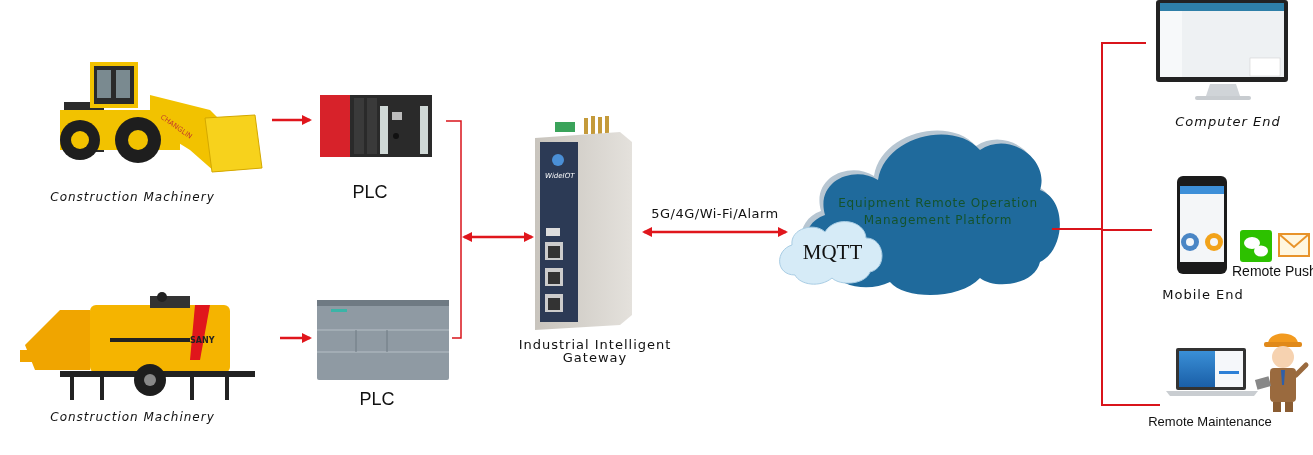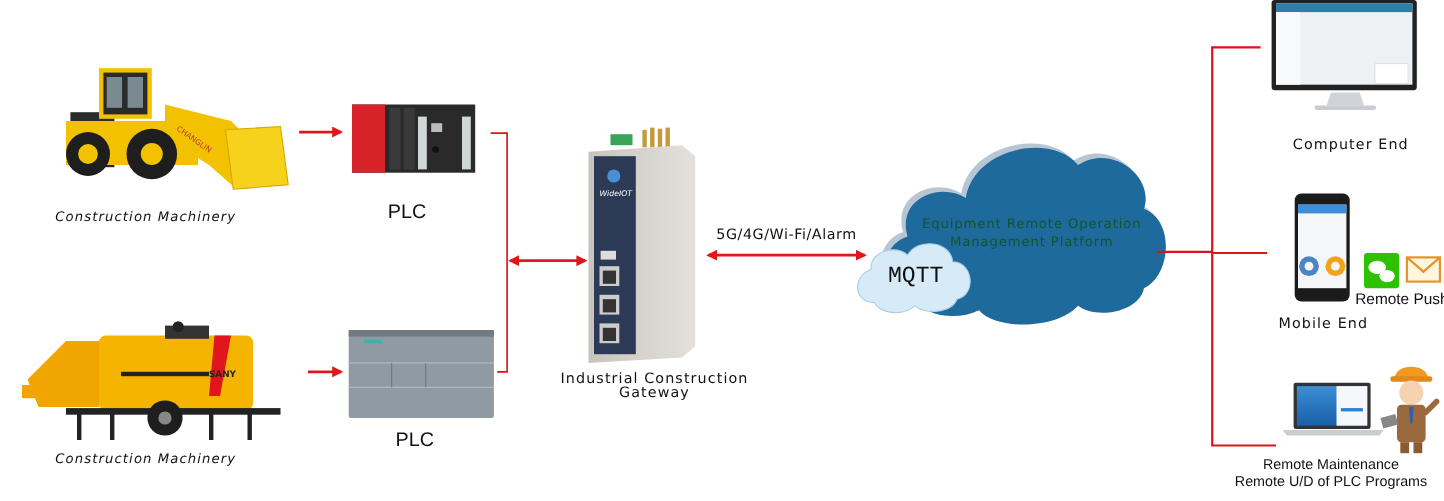--- a/index.html
+++ b/index.html
@@ -178,33 +178,32 @@
   </g>
 </svg>
 
 <div class="label lbl-small" style="left:50px; top:190px; width:165px;">Construction Machinery</div>
 <div class="label lbl-small" style="left:50px; top:410px; width:165px;">Construction Machinery</div>
 
 <div class="label lbl-plc" style="left:340px; top:182px; width:60px;">PLC</div>
 <div class="label lbl-plc" style="left:347px; top:389px; width:60px;">PLC</div>
 
 <div class="label lbl-mid" style="left:505px; top:338px; width:180px; line-height:13px;">
-  <div>Industrial Construction</div>
+  <div>Industrial Intelligent</div>
   <div>Gateway</div>
 </div>
 
 <div class="label" style="left:640px; top:206px; width:150px; font-size:13px; letter-spacing:0.5px;">5G/4G/Wi-Fi/Alarm</div>
 
-<div class="label" style="left:790px; top:240px; width:85px; font-family:Liberation Mono, monospace; font-size:21px;">MQTT</div>
+<div class="label" style="left:790px; top:240px; width:85px; font-family:Liberation Serif, serif; font-size:21px;">MQTT</div>
 
 <div class="label" style="left:828px; top:195px; width:220px; font-size:12px; letter-spacing:0.8px; color:#14532d; line-height:17px;">
   <div>Equipment Remote Operation</div>
   <div>Management Platform</div>
 </div>
 
-<div class="label" style="left:1160px; top:124px; width:136px; font-size:13px; letter-spacing:1px;">Computer End</div>
+<div class="label" style="left:1160px; top:114px; width:136px; font-size:13px; letter-spacing:1px;font-style:italic;">Computer End</div>
 <div class="label" style="left:1160px; top:287px; width:86px; font-size:13px; letter-spacing:1px;text-align:center;">Mobile End</div>
 <div class="label" style="left:1232px; top:263px; width:80px; font-family:'Liberation Sans', sans-serif; font-size:14px;">Remote Push</div>
 
 <div class="label" style="left:1110px; top:414px; width:200px; font-family:'Liberation Sans', sans-serif; font-size:13px; line-height:16px;">
   <div>Remote Maintenance</div>
-  <div>Remote U/D of PLC Programs</div>
 </div>
 
 </body></html>

